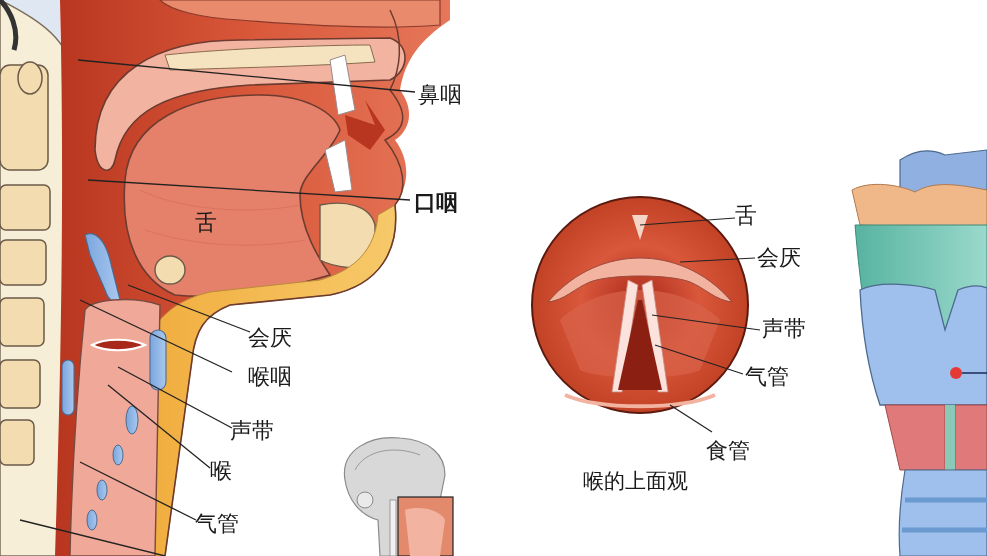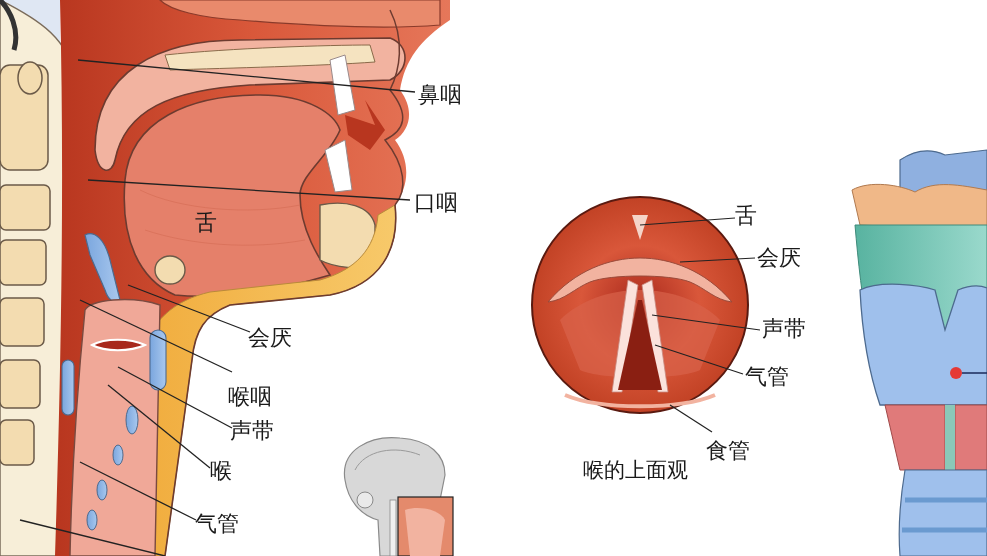--- a/index.html
+++ b/index.html
@@ -143,28 +143,28 @@
       <path d="M885,405 L945,405 L945,470 L900,470 Z" fill="#e07a7a" stroke="#a04a4a" stroke-width="1"></path>
       <path d="M955,405 L987,405 L987,470 L955,470 Z" fill="#e07a7a" stroke="#a04a4a" stroke-width="1"></path>
       <path d="M945,405 L955,405 L955,470 L945,470 Z" fill="#8ac8b8"></path>
       <path d="M905,470 L987,470 L987,556 L900,556 C898,530 900,500 905,470 Z" fill="#9fc0ec" stroke="#4d6a8e" stroke-width="1.2"></path>
       <path d="M905,500 L987,500" stroke="#6a9ad0" stroke-width="5"></path>
       <path d="M902,530 L987,530" stroke="#6a9ad0" stroke-width="5"></path>
     </g>
   </svg>
 
   <span class="lbl" style="left:418px;top:84px;">鼻咽</span>
-  <span class="lbl" style="left:414px;top:192px;">口咽</span>
+  <span class="lbl" style="left:414px;top:192px;font-weight:bold;">口咽</span>
   <span class="lbl" style="left:195px;top:212px;">舌</span>
   <span class="lbl" style="left:248px;top:327px;">会厌</span>
-  <span class="lbl" style="left:228px;top:366px;margin-top:20px;">喉咽</span>
+  <span class="lbl" style="left:248px;top:366px;">喉咽</span>
   <span class="lbl" style="left:230px;top:420px;">声带</span>
   <span class="lbl" style="left:210px;top:460px;">喉</span>
   <span class="lbl" style="left:195px;top:513px;">气管</span>
 
   <span class="lbl" style="left:735px;top:205px;">舌</span>
   <span class="lbl" style="left:757px;top:247px;">会厌</span>
   <span class="lbl" style="left:762px;top:318px;">声带</span>
   <span class="lbl" style="left:745px;top:366px;">气管</span>
   <span class="lbl" style="left:706px;top:440px;">食管</span>
-  <span class="caption" style="left:583px;top:460px;">喉的上面观</span>
+  <span class="caption" style="left:583px;top:471px;">喉的上面观</span>
 
 </div>
 
 </body></html>

